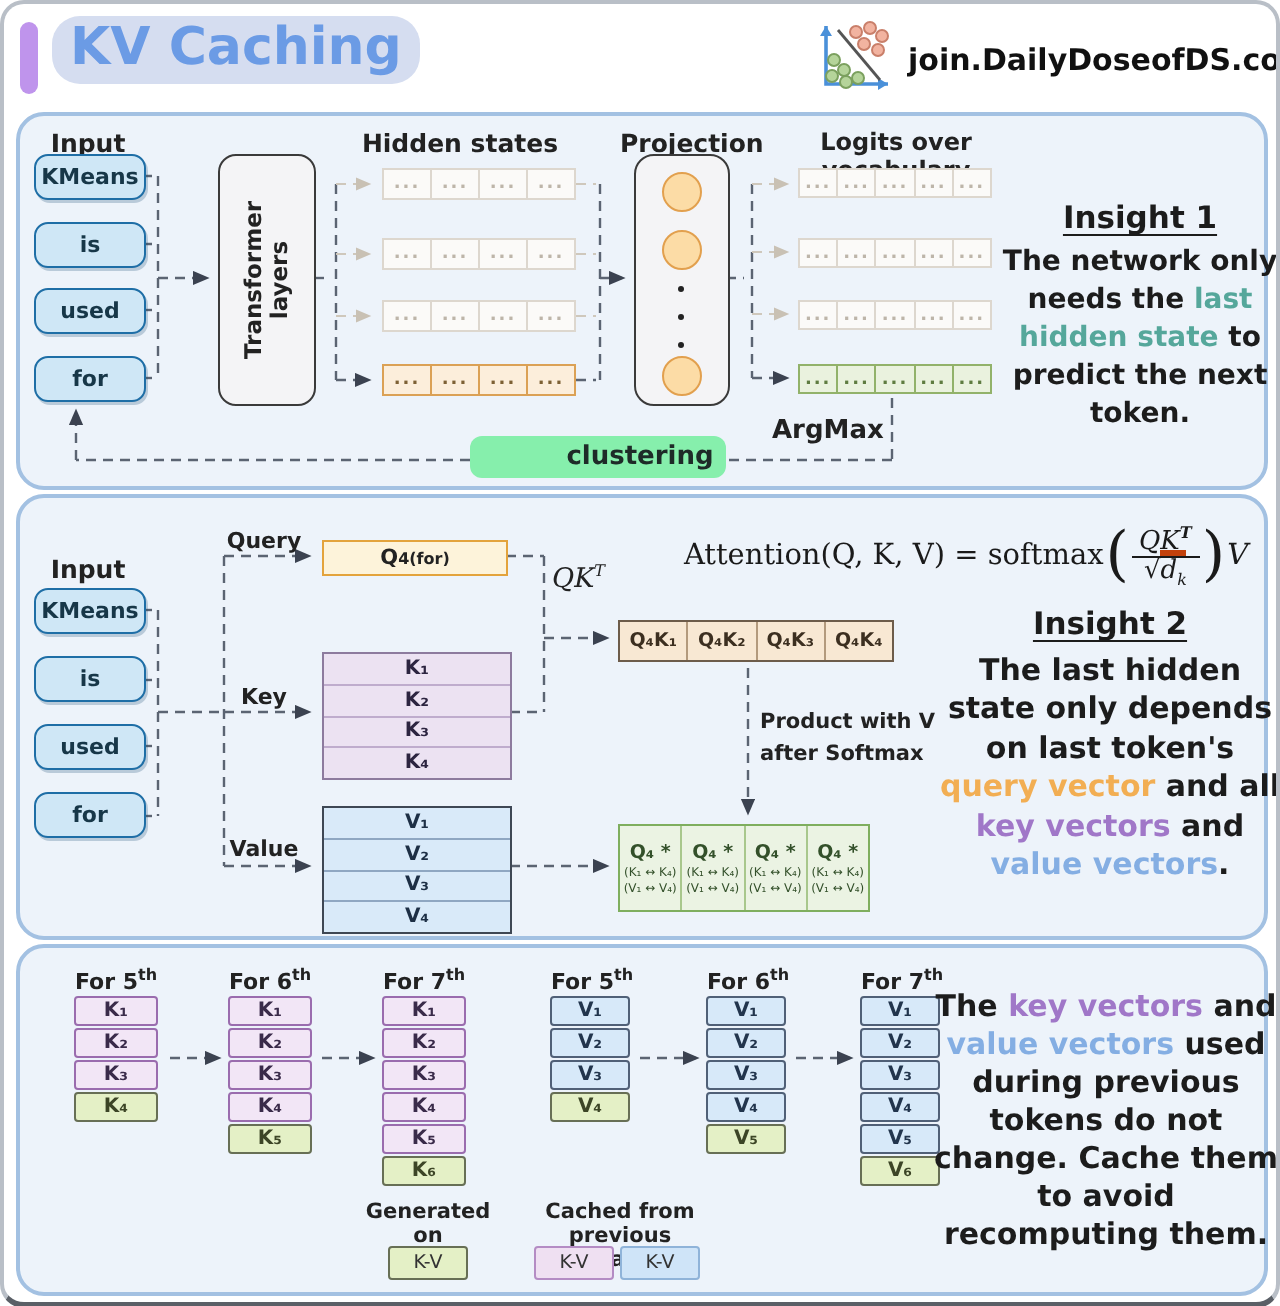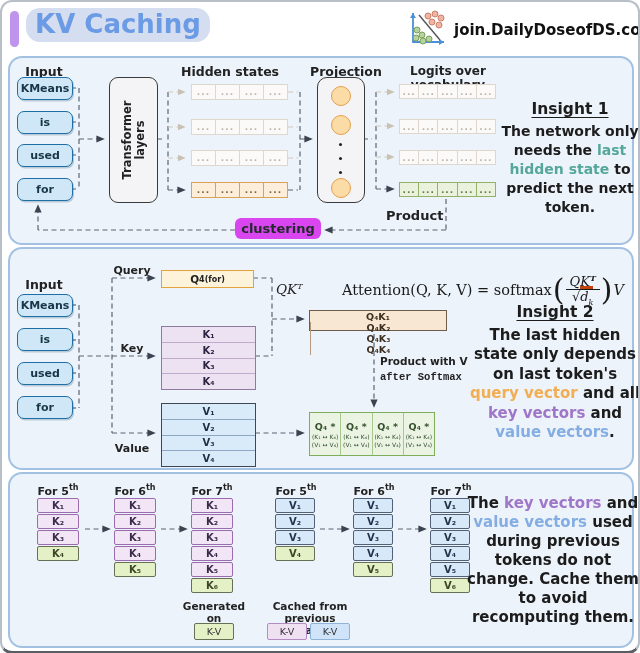--- a/index.html
+++ b/index.html
@@ -34,41 +34,41 @@
   .mrow{position:absolute;display:flex;height:16px;}
   .mrow .cell{flex:1;display:flex;align-items:center;justify-content:center;font-weight:bold;font-size:9px;letter-spacing:1px;
               border:1px solid;margin-left:-1px;}
   .mrow.faded .cell{border-color:#ddd7ce;background:#fbfaf8;color:#bdb5a9;}
   .mrow.orange .cell{border-color:#dba155;background:#fceedb;color:#7d6135;}
   .mrow.green .cell{border-color:#92b26a;background:#eaf2de;color:#5f7c41;}
   
   .note{position:absolute;text-align:center;font-weight:bold;font-size:14.5px;line-height:19px;color:#1c1c1c;}
   .note .ttl{display:block;font-size:15.5px;text-decoration:underline;text-underline-offset:3px;margin-bottom:3px;}
   .seg-dark{color:#1c1c1c;} .seg-teal{color:#55a79b;} .seg-orange{color:#f2ae53;text-align:right;} .seg-purple{color:#a077c8;} .seg-blue{color:#84aee3;}
-  .cluster{position:absolute;left:225px;top:160px;width:86px;height:21px;background:#d946ef;border-radius:6px;
-           display:flex;align-items:center;justify-content:center;font-weight:bold;font-size:13px;color:#1e2b28;}
+  .cluster{position:absolute;left:225px;top:160px;width:86px;height:21px;background:#86efac;border-radius:6px;
+           display:flex;align-items:center;justify-content:center;font-weight:bold;font-size:13px;color:#1e2b28;padding-left:42px;}
   .argmax{position:absolute;left:376px;top:150px;font-weight:bold;font-size:13px;color:#222;}
   
   .qbox{position:absolute;left:151px;top:21px;width:91px;height:16px;background:#fdf3da;border:1.5px solid #e3a33c;
         display:flex;align-items:center;justify-content:center;font-weight:bold;font-size:10.5px;color:#222;}
   .kvcol{position:absolute;left:151px;width:93px;height:62px;display:flex;flex-direction:column;}
   .kvcol .cell{flex:1;display:flex;align-items:center;justify-content:center;font-weight:bold;font-size:10px;}
   .kcolm{border:1.4px solid #8d7b9e;background:#ece2f2;color:#2c2440;}
   .kcolm .cell + .cell{border-top:1px solid #bfaccd;}
   .vcolm{border:1.4px solid #3e4754;background:#d9eaf9;color:#1d2f45;}
   .vcolm .cell + .cell{border-top:1px solid #8fa7c2;}
-  .qkrow{position:absolute;left:299px;top:61px;width:136px;height:19px;display:flex;border:1.4px solid #6d5c4a;background:#f8e8d3;flex-direction:column;}
+  .qkrow{position:absolute;left:299px;top:61px;width:136px;height:19px;display:flex;border:1.4px solid #6d5c4a;background:#f8e8d3;}
   .qkrow .cell{flex:1;display:flex;align-items:center;justify-content:center;font-weight:bold;font-size:9.5px;color:#3c2f20;}
   .qkrow .cell + .cell{border-left:1px solid #b39a7d;}
   .rrow{position:absolute;left:299px;top:163px;width:124px;height:42px;display:flex;border:1.4px solid #7fae5e;background:#ebf3e3;}
   .rcell{flex:1;display:flex;flex-direction:column;align-items:center;justify-content:center;gap:1px;color:#33502a;}
   .rcell + .rcell{border-left:1px solid #a8c78c;}
   .rcell .t{font-weight:bold;font-size:9.5px;}
   .rcell .s{font-size:6px;white-space:nowrap;}
-  .formula{position:absolute;left:328px;top:22px;width:290px;display:flex;align-items:center;justify-content:center;
+  .formula{position:absolute;left:328px;top:10px;width:290px;display:flex;align-items:center;justify-content:center;
            font-family:"DejaVu Serif",serif;font-size:14.5px;color:#1a1a1a;}
   .formula .paren{font-size:30px;font-weight:200;line-height:30px;margin:0 1px;}
   .frac{display:inline-flex;flex-direction:column;align-items:center;font-size:13px;line-height:14px;}
   .frac .num{padding:0 4px;border-bottom:1px solid #1a1a1a;font-style:italic;}
   .frac .den{font-style:italic;}
   .frac .rad{border-top:3px solid #c2410c;}
   .qkt{position:absolute;left:266px;top:32px;font-family:"DejaVu Serif",serif;font-style:italic;font-size:13.5px;color:#222;}
   .plabel{position:absolute;font-weight:bold;font-size:10.5px;color:#222;}
   sup.sp{font-size:8px;vertical-align:super;font-weight:bold;}
   sub.sb{font-size:8px;vertical-align:sub;}
@@ -239,21 +239,21 @@
         <div class="cell">...</div>
         <div class="cell">...</div>
         <div class="cell">...</div>
       </div>
 
     <div class="note" style="left:488px;top:42px;width:144px;font-size:14px;">
       <span class="ttl">Insight 1</span>
       <span><span class="seg-dark">The network only needs the </span><span class="seg-teal">last hidden state</span><span class="seg-dark"> to predict the next token.</span></span>
     </div>
 
-    <div class="argmax">Product</div>
+    <div class="argmax">ArgMax</div>
     <div class="cluster">clustering</div>
   </div>
 
   <div class="panel" id="s2">
     <svg class="wires" width="622" height="219">
       <g stroke="#5b6472" stroke-width="1.2" fill="none" stroke-dasharray="5 3.5">
         <path d="M61,56 h8"></path>
           <path d="M61,91 h8"></path>
           <path d="M61,124 h8"></path>
           <path d="M61,159 h8"></path>
@@ -273,21 +273,21 @@
     </svg>
 
     <div class="lbl" style="left:10px;top:28px;width:48px;">Input</div>
     <div class="tok" style="top:45px;">KMeans</div>
     <div class="tok" style="top:79px;">is</div>
     <div class="tok" style="top:113px;">used</div>
     <div class="tok" style="top:147px;">for</div>
 
     <div class="slbl" style="left:100px;top:15px;width:44px;">Query</div>
     <div class="slbl" style="left:104px;top:93px;width:36px;">Key</div>
-    <div class="slbl" style="left:100px;top:169px;width:44px;margin-top:24px;">Value</div>
+    <div class="slbl" style="left:100px;top:169px;width:44px;">Value</div>
 
     <div class="qbox">
       <span>Q</span>
         <sub class="sb">4(for)</sub>
     </div>
 
     <div class="kvcol kcolm" style="top:77px;">
         <div class="cell">K₁</div>
         <div class="cell">K₂</div>
         <div class="cell">K₃</div>
@@ -305,21 +305,21 @@
     </div>
 
     <div class="qkrow">
         <div class="cell">Q₄K₁</div>
         <div class="cell">Q₄K₂</div>
         <div class="cell">Q₄K₃</div>
         <div class="cell">Q₄K₄</div>
       </div>
 
     <div class="plabel" style="left:370px;top:106px;">Product with V</div>
-    <div class="plabel" style="left:370px;top:122px;font-family:Liberation Mono, monospace;">after Softmax</div>
+    <div class="plabel" style="left:370px;top:122px;">after Softmax</div>
 
     <div class="rrow">
       <div class="rcell">
         <span class="t">Q₄ *</span>
         <span class="s">(K₁ ↔ K₄)</span>
         <span class="s">(V₁ ↔ V₄)</span>
       </div>
       <div class="rcell">
         <span class="t">Q₄ *</span>
         <span class="s">(K₁ ↔ K₄)</span>

